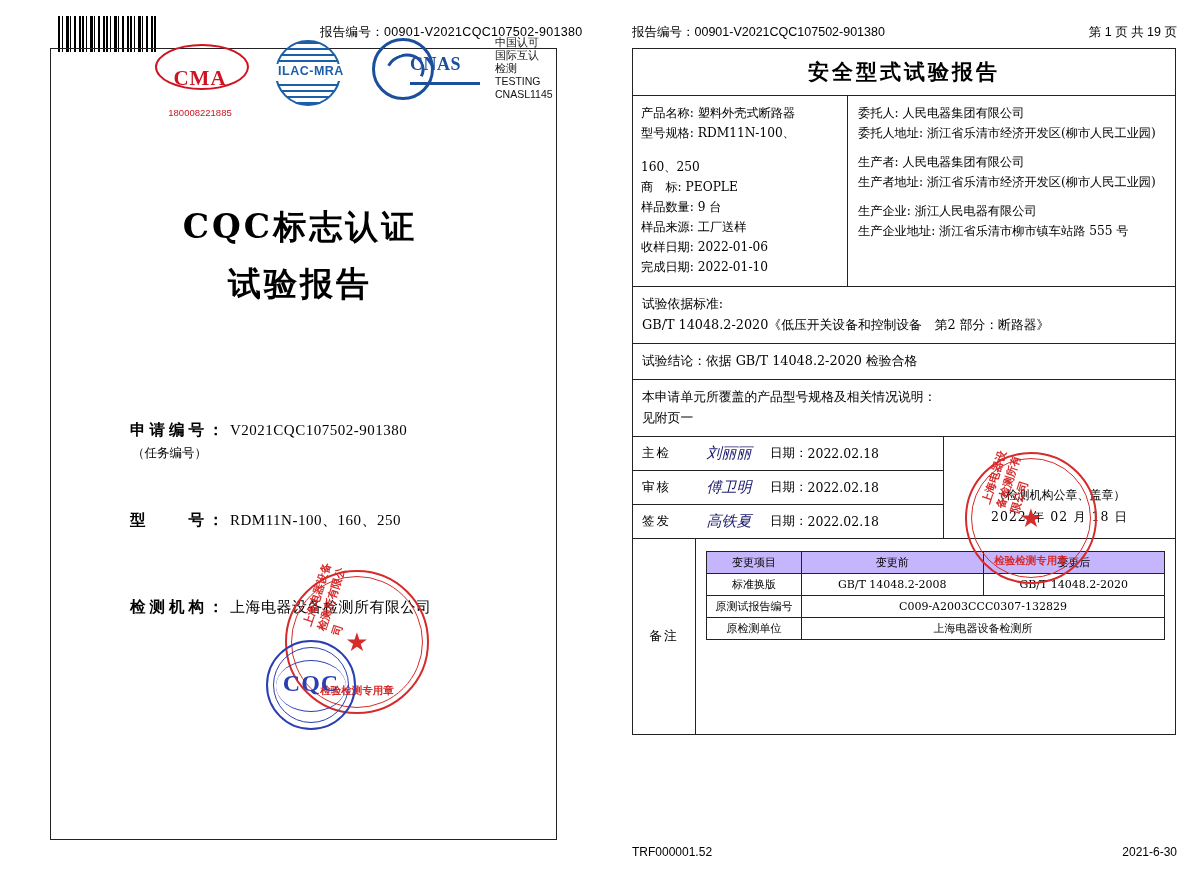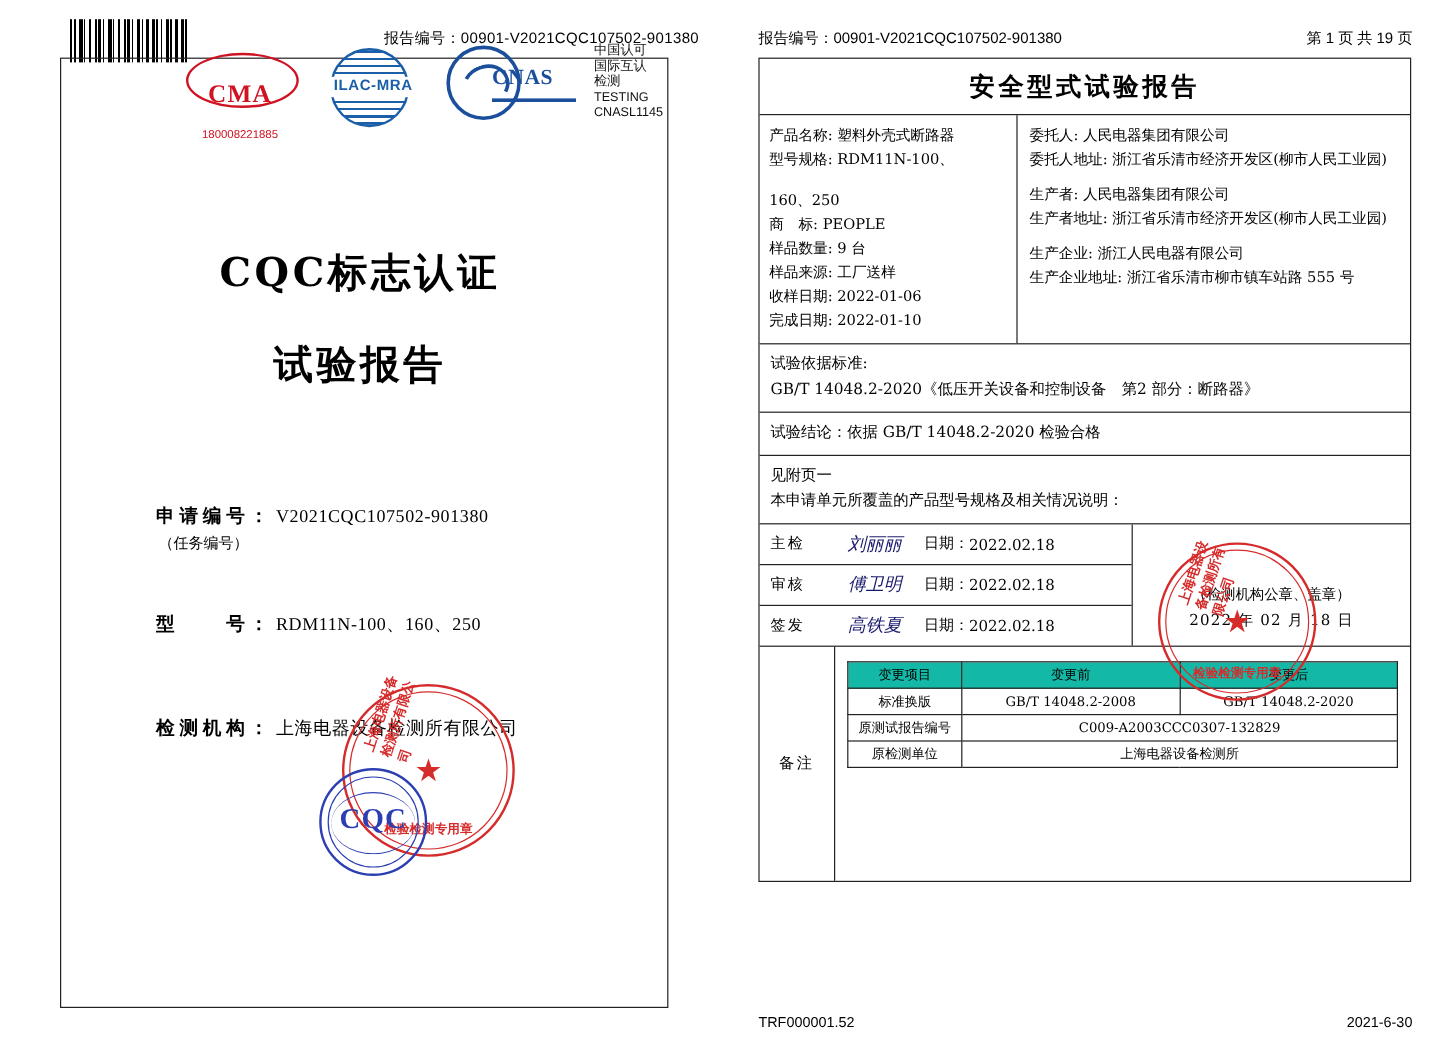--- a/index.html
+++ b/index.html
@@ -42,21 +42,21 @@
     border:3px solid #1b4f9c;border-left-color:transparent;border-bottom-color:transparent;transform:rotate(-20deg);}
   .cnas-txt{position:absolute;left:40px;top:16px;font-size:18px;font-weight:bold;color:#1b4f9c;letter-spacing:.5px;font-family:"Liberation Serif",serif;}
   .cnas-bar{position:absolute;left:40px;top:44px;width:70px;height:3px;background:#1b4f9c;}
 
   .cnas-right{position:absolute;left:425px;top:-4px;width:120px;font-size:10.5px;line-height:13px;color:#111;}
   .cnas-right .cn{font-size:11px;}
 
   .l-title1{position:absolute;left:0;top:205px;width:600px;text-align:center;font-size:33px;letter-spacing:3px;
     font-family:"DejaVu Serif","Liberation Serif",serif;font-weight:bold;}
   .l-title2{position:absolute;left:0;top:262px;width:600px;text-align:center;font-size:33px;letter-spacing:3px;
-    font-family:"DejaVu Serif","Liberation Serif",serif;font-weight:bold;margin-top:20px;}
+    font-family:"DejaVu Serif","Liberation Serif",serif;font-weight:bold;}
 
   .checkrow{position:absolute;left:0;top:330px;width:600px;text-align:center;font-size:13.5px;}
   .checkrow span{margin:0 11px;white-space:nowrap;}
   .bx{display:inline-block;width:9px;height:9px;border:1.1px solid #000;margin-right:4px;vertical-align:middle;}
   .bx.filled{background:#000;}
 
   .fields{position:absolute;left:130px;top:420px;width:430px;font-size:15px;}
   .frow{display:flex;margin-bottom:4px;align-items:baseline;}
   .flabel{width:100px;font-weight:bold;letter-spacing:4px;font-size:15.5px;}
   .fval{font-size:15px;letter-spacing:.5px;font-family:"Liberation Serif",serif;}
@@ -103,21 +103,21 @@
   .sign-right .date{position:absolute;left:0;bottom:12px;width:100%;text-align:center;font-size:12.5px;
     font-family:"DejaVu Serif","Liberation Serif",serif;letter-spacing:1px;}
   .seal-r{left:365px;top:452px;width:128px;height:128px;}
 
   .remark{display:flex;min-height:195px;}
   .remark-l{width:62px;border-right:1.4px solid #222;display:flex;align-items:center;justify-content:center;
     font-size:12.8px;letter-spacing:2px;font-family:"DejaVu Serif","Liberation Serif",serif;}
   .remark-r{flex:1;padding:12px 10px;}
   .chg{width:100%;border-collapse:collapse;font-size:11px;font-family:"DejaVu Serif","Liberation Serif",serif;}
   .chg td,.chg th{border:1px solid #222;text-align:center;padding:2px 3px;font-weight:normal;height:17px;}
-  .chg th{background:#14b8a6;}
+  .chg th{background:#c4b5fd;}
   .chg .c1{width:88px;}
 
   .r-foot{position:absolute;left:32px;top:845px;width:545px;display:flex;justify-content:space-between;font-size:12px;}
 </style>
 </head>
 <body>
 
 <div class="page">
 
   <div class="left">
@@ -282,22 +282,22 @@
       </div>
 
       <div class="sec">
         <div>试验依据标准:</div>
         <div>GB/T 14048.2-2020《低压开关设备和控制设备　第2 部分：断路器》</div>
       </div>
 
       <div class="sec">试验结论：依据 GB/T 14048.2-2020 检验合格</div>
 
       <div class="sec">
+        <div>本申请单元所覆盖的产品型号规格及相关情况说明：</div>
         <div>见附页一</div>
-        <div>本申请单元所覆盖的产品型号规格及相关情况说明：</div>
       </div>
 
       <div class="sign-wrap">
         <div class="sign-left">
           <div class="sign-row">
             <span class="nm">主检</span>
             <span class="sig">刘丽丽</span>
             <span>日期：</span>
             <span>2022.02.18</span>
           </div>

